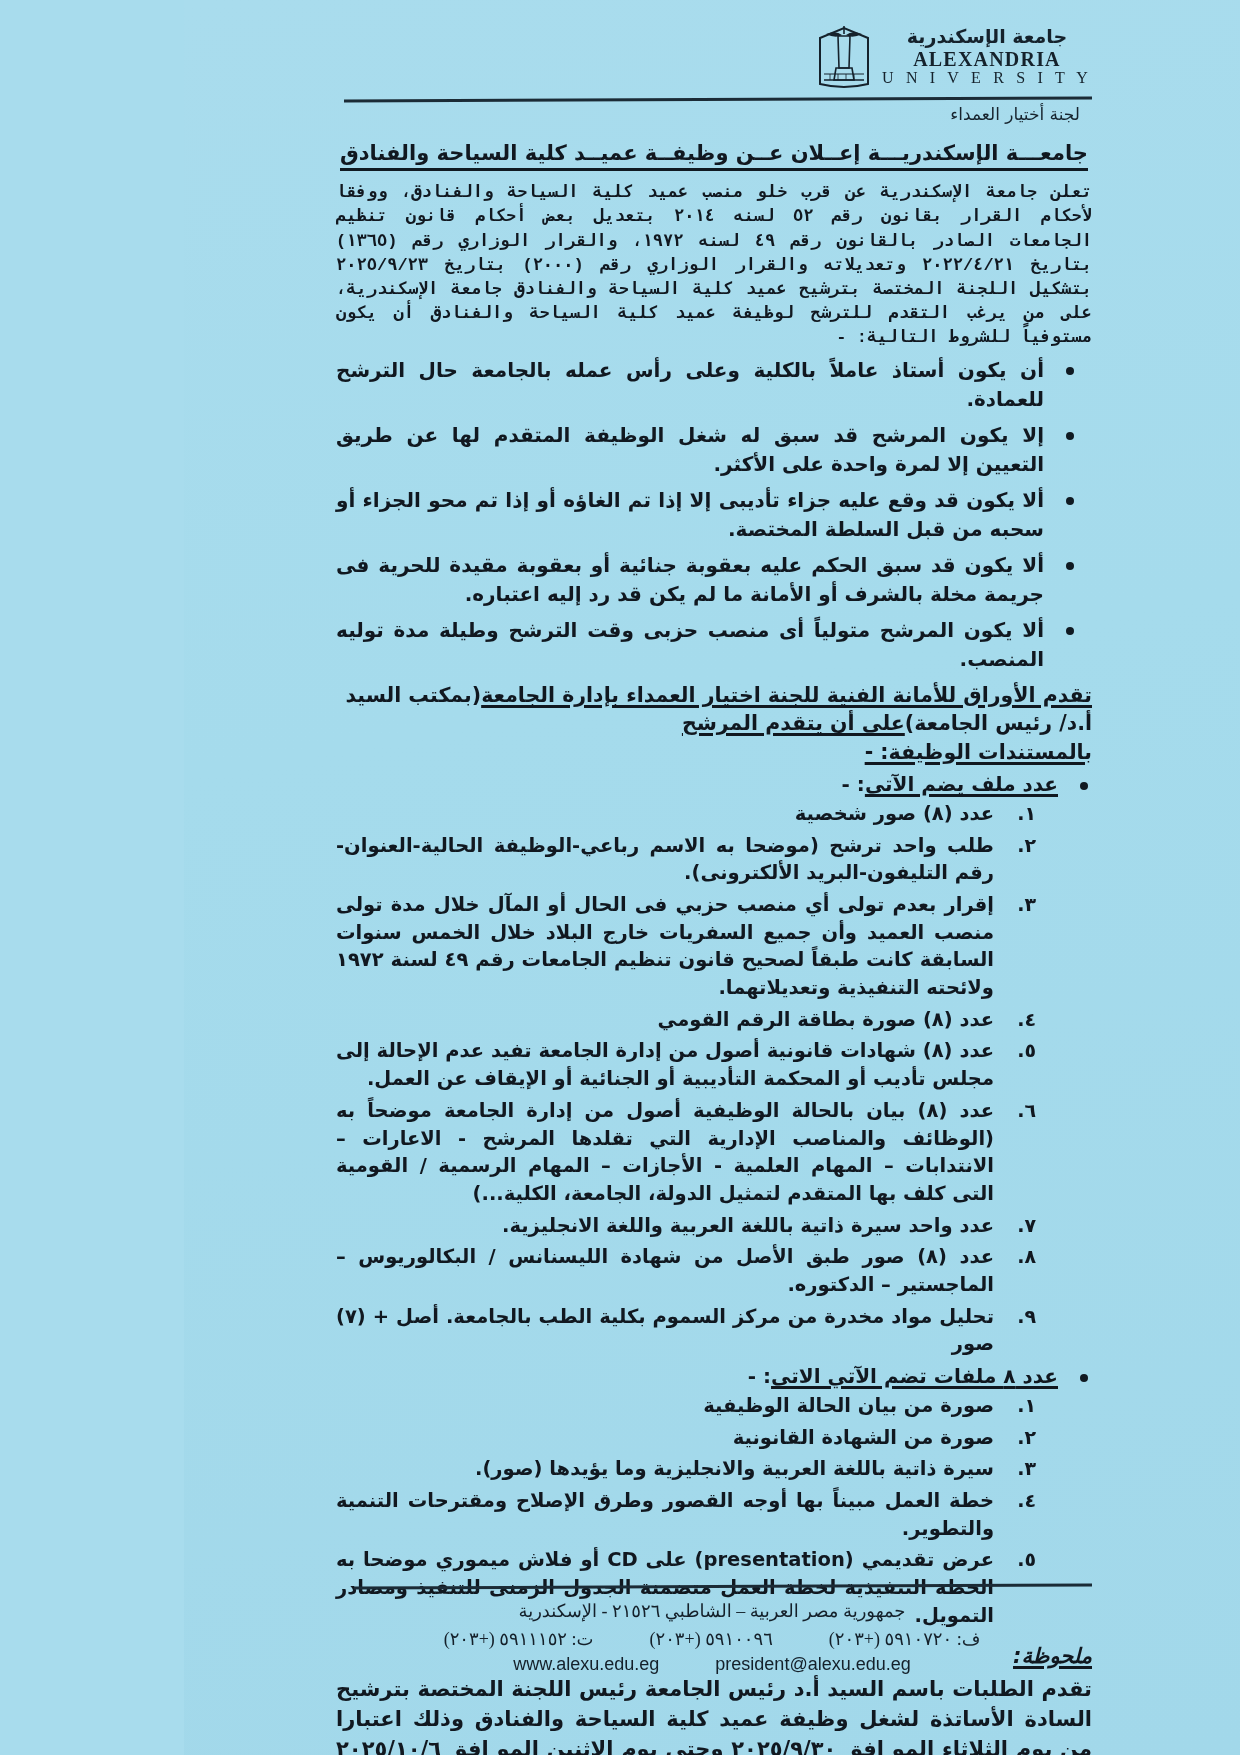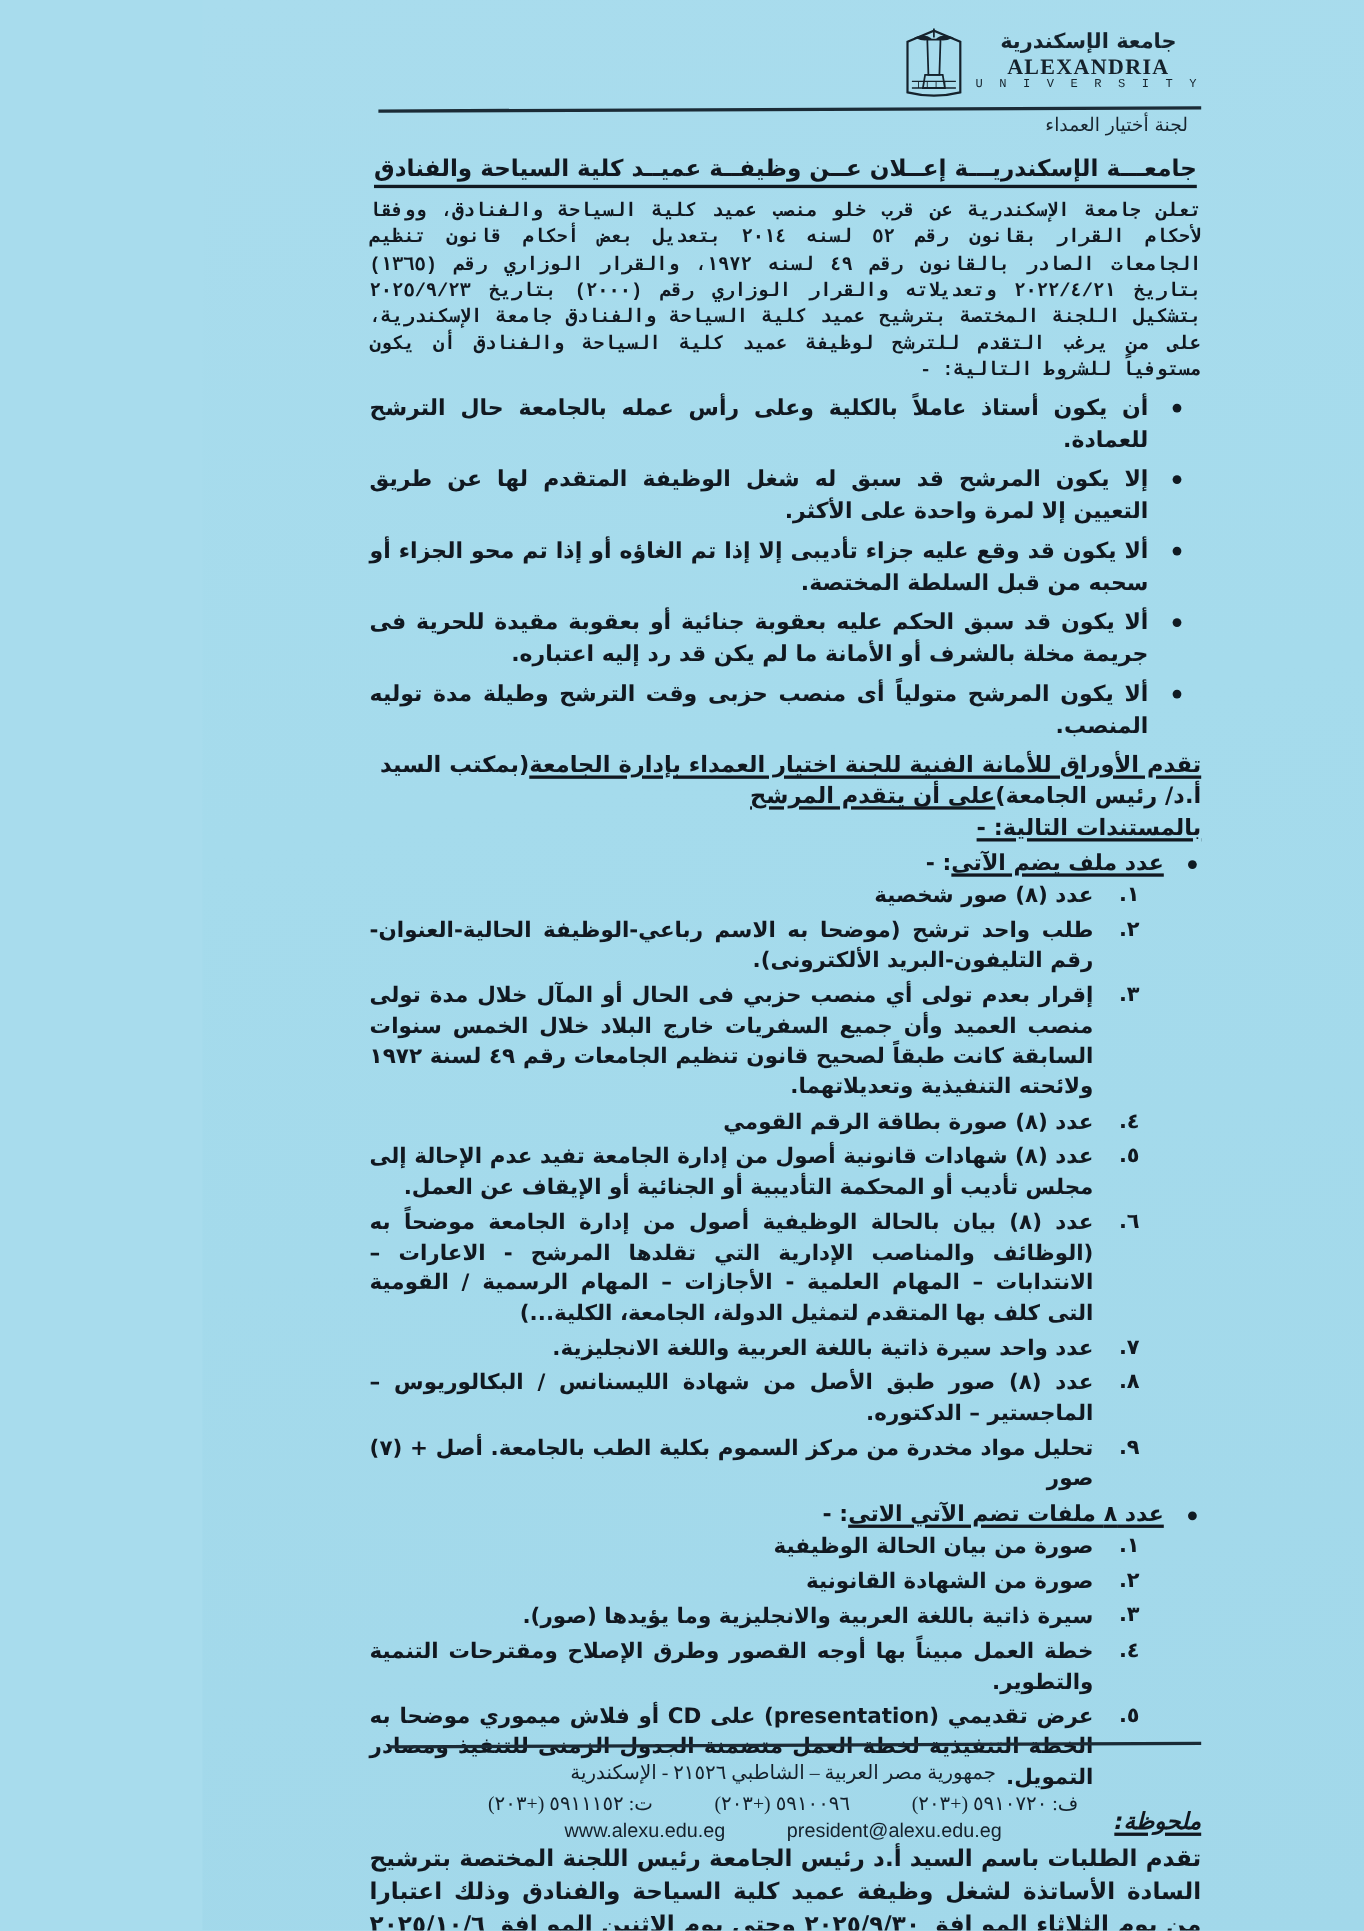--- a/index.html
+++ b/index.html
@@ -58,22 +58,22 @@
   }
   .logo-en {
     font-family: "Liberation Serif", serif;
     font-size: 20px;
     font-weight: bold;
     letter-spacing: 1.2px;
     color: #15222c;
     display: block;
   }
   .logo-en2 {
-    font-family: Liberation Mono, monospace;
-    font-size: 11px;
+    font-family: Liberation Serif, serif;
+    font-size: 16px;
     letter-spacing: 4.2px;
     color: #15222c;
     display: block;
     margin-top: 1px;
   }
   .rule-top {
     position: absolute;
     top: 98px;
     left: 160px;
     right: 148px;
@@ -343,21 +343,21 @@
     <ul class="bullets">
       <li>أن يكون أستاذ عاملاً بالكلية وعلى رأس عمله بالجامعة حال الترشح للعمادة.</li>
       <li>إلا يكون المرشح قد سبق له شغل الوظيفة المتقدم لها عن طريق التعيين إلا لمرة واحدة على الأكثر.</li>
       <li>ألا يكون قد وقع عليه جزاء تأديبى إلا إذا تم الغاؤه أو إذا تم محو الجزاء أو سحبه من قبل السلطة المختصة.</li>
       <li>ألا يكون قد سبق الحكم عليه بعقوبة جنائية أو بعقوبة مقيدة للحرية فى جريمة مخلة بالشرف أو الأمانة ما لم يكن قد رد إليه اعتباره.</li>
       <li>ألا يكون المرشح متولياً أى منصب حزبى وقت الترشح وطيلة مدة توليه المنصب.</li>
     </ul>
 
     <div class="hl-block">
       <span class="hl-u">تقدم الأوراق للأمانة الفنية للجنة اختيار العمداء بإدارة الجامعة</span><span>(بمكتب السيد أ.د/ رئيس الجامعة)</span><span class="hl-u">على أن يتقدم المرشح</span><br>
-      <span class="hl-u">بالمستندات التالية: -</span>
+      <span class="hl-u">بالمستندات الوظيفة: -</span>
     </div>
 
     <div class="sub-head">
       <span class="u">عدد ملف يضم الآتى</span><span>: -</span>
     </div>
 
     <ol class="numlist">
       <li><span class="num">١.</span><span>عدد (٨) صور شخصية</span></li>
       <li><span class="num">٢.</span><span>طلب واحد ترشح (موضحا به الاسم رباعي-الوظيفة الحالية-العنوان- رقم التليفون-البريد الألكترونى).</span></li>
       <li><span class="num">٣.</span><span>إقرار بعدم تولى أي منصب حزبي فى الحال أو المآل خلال مدة تولى منصب العميد وأن جميع السفريات خارج البلاد خلال الخمس سنوات السابقة كانت طبقاً لصحيح قانون تنظيم الجامعات رقم ٤٩ لسنة ١٩٧٢ ولائحته التنفيذية وتعديلاتهما.</span></li>

